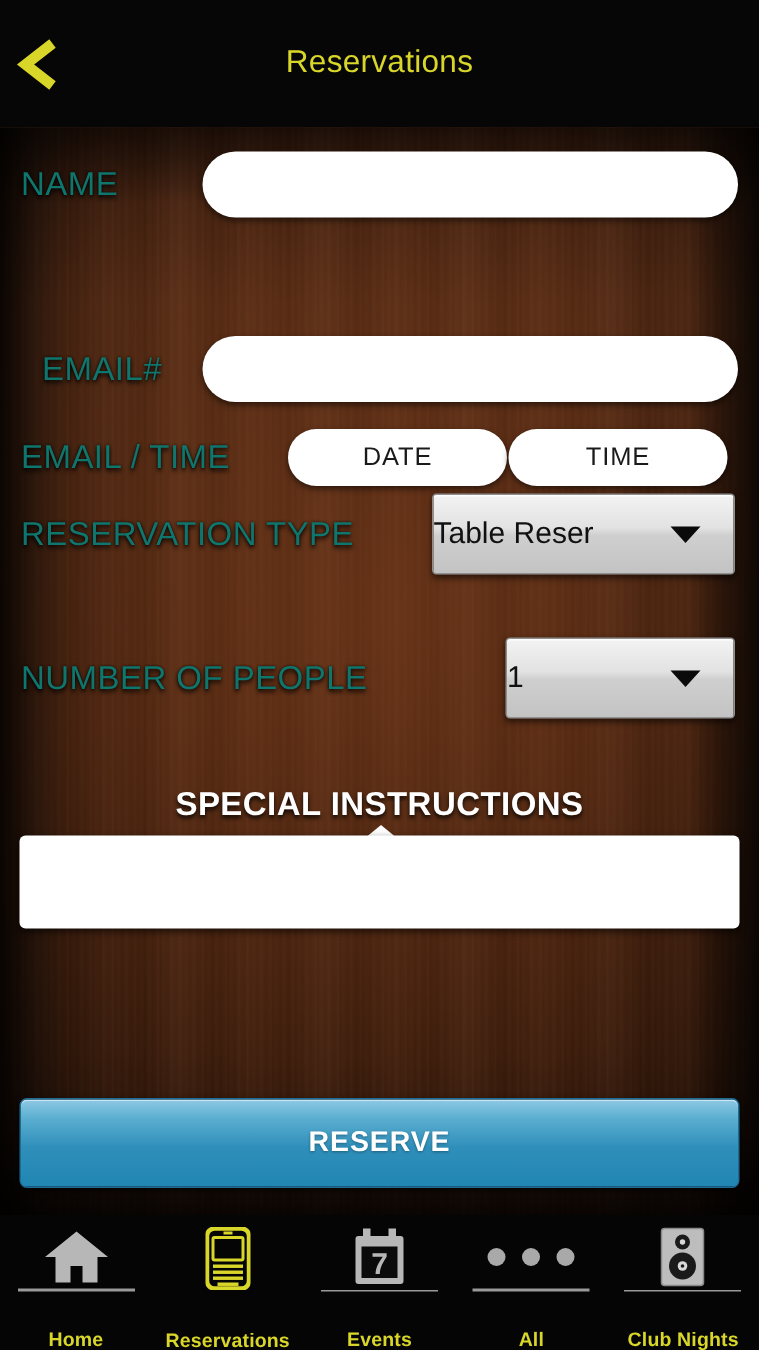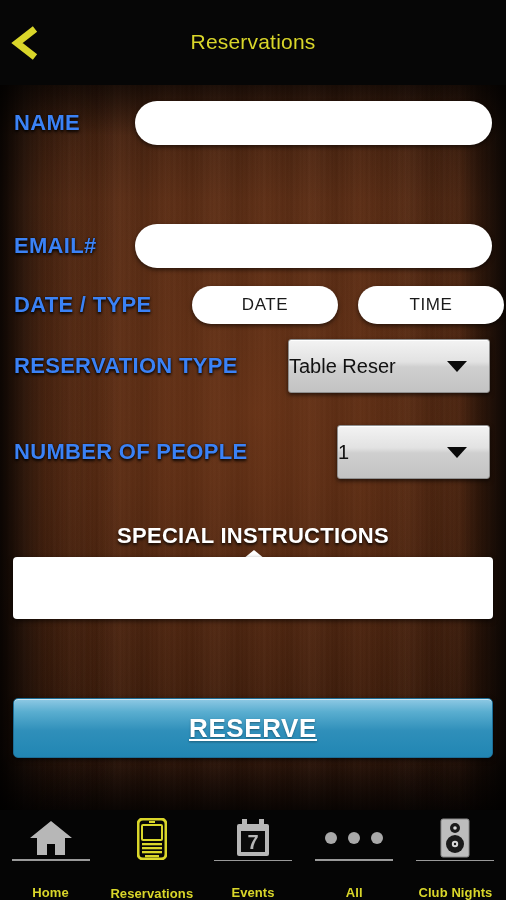--- a/index.html
+++ b/index.html
@@ -84,23 +84,23 @@
 
   
   .row {
     position: absolute;
     left: 0;
     width: 506px;
     display: flex;
     align-items: center;
   }
   .f-label {
-    color: #3b82f6;
+    color: #0f766e;
     font-size: 22px;
-    font-weight: bold;
+    font-weight: normal;
     letter-spacing: 0.3px;
     text-shadow: 0 2px 3px rgba(0,0,0,0.85), 0 0 2px rgba(0,0,0,0.7);
     white-space: nowrap;
   }
   .text-input {
     background: #fff;
     border: none;
     border-radius: 22px;
     height: 44px;
     box-shadow: 0 2px 4px rgba(0,0,0,0.55);
@@ -194,35 +194,34 @@
     width: 0; height: 0;
     border-left: 11px solid transparent;
     border-right: 11px solid transparent;
     border-bottom: 9px solid #fff;
   }
 
   
   #reserve-btn {
     position: absolute;
     left: 13px;
-    top: 698px;
+    top: 732px;
     width: 480px;
     height: 60px;
     border: 1px solid #1c6d96;
     border-radius: 5px;
     background: linear-gradient(180deg, #8fc9e4 0%, #5aaed0 22%, #2f8fba 55%, #2186b3 100%);
     box-shadow: 0 2px 5px rgba(0,0,0,0.65), inset 0 1px 0 rgba(255,255,255,0.55);
     color: #fff;
     font-family: "Liberation Sans", sans-serif;
-    font-size: 26px;
+    font-size: 19px;
     font-weight: bold;
     letter-spacing: 0.6px;
     text-shadow: 0 1px 2px rgba(0,0,0,0.35);
     cursor: pointer;
-    text-decoration: underline;
   }
 
   
   #tabbar {
     position: absolute;
     left: 0;
     top: 810px;
     width: 506px;
     height: 90px;
     background: #050505;
@@ -281,31 +280,31 @@
 
   <div id="body-wood"></div>
 
   <div class="row" style="top:100px; height:46px;">
     <div class="f-label" style="margin-left:14px; width:120px;">NAME</div>
     <input class="text-input" style="position: absolute; left: 135px; width: 357px;" type="text" placeholder="">
   </div>
 
 
   <div class="row" style="top:223px; height:46px;">
-    <div class="f-label" style="margin-left:14px; width:120px;">EMAIL#</div>
+    <div class="f-label" style="margin-left:28px; width:120px;">EMAIL#</div>
     <input class="text-input" style="position: absolute; left: 135px; width: 357px;" type="text" placeholder="">
   </div>
 
   <div class="row" style="top:285px; height:40px;">
-    <div class="f-label" style="margin-left:14px;">DATE / TYPE</div>
+    <div class="f-label" style="margin-left:14px;">EMAIL / TIME</div>
     <button class="pill-btn" style="position:absolute; left:192px; width:146px;">DATE</button>
-    <button class="pill-btn" style="position:absolute; left:358px; width:146px;">TIME</button>
-  </div>
-
-  <div class="row" style="top:340px; height:52px;">
+    <button class="pill-btn" style="position:absolute; left:339px; width:146px;">TIME</button>
+  </div>
+
+  <div class="row" style="top:330px; height:52px;">
     <div class="f-label" style="margin-left:14px;">RESERVATION TYPE</div>
     <div class="dropdown" style="position:absolute; left:288px; width:200px;">
       <span class="dd-value fade">Table Reser</span>
       <span class="dd-arrow"></span>
     </div>
   </div>
 
   <div class="row" style="top:426px; height:52px;">
     <div class="f-label" style="margin-left:14px;">NUMBER OF PEOPLE</div>
     <div class="dropdown" style="position:absolute; left:337px; width:151px;">

